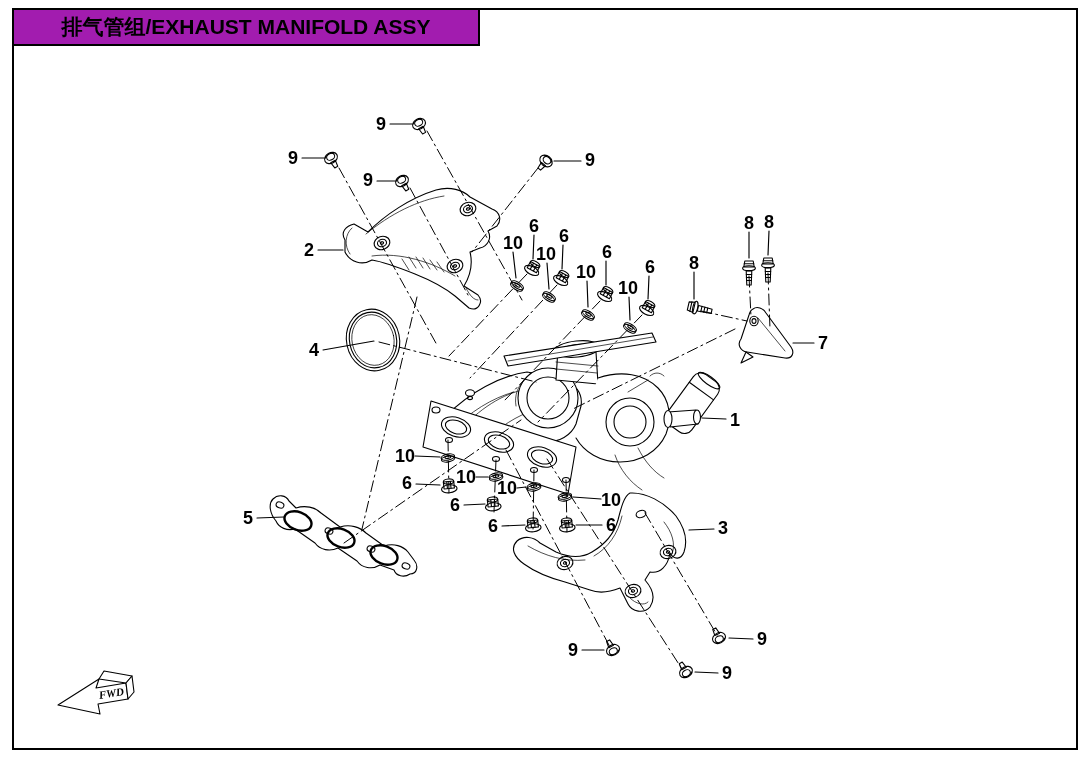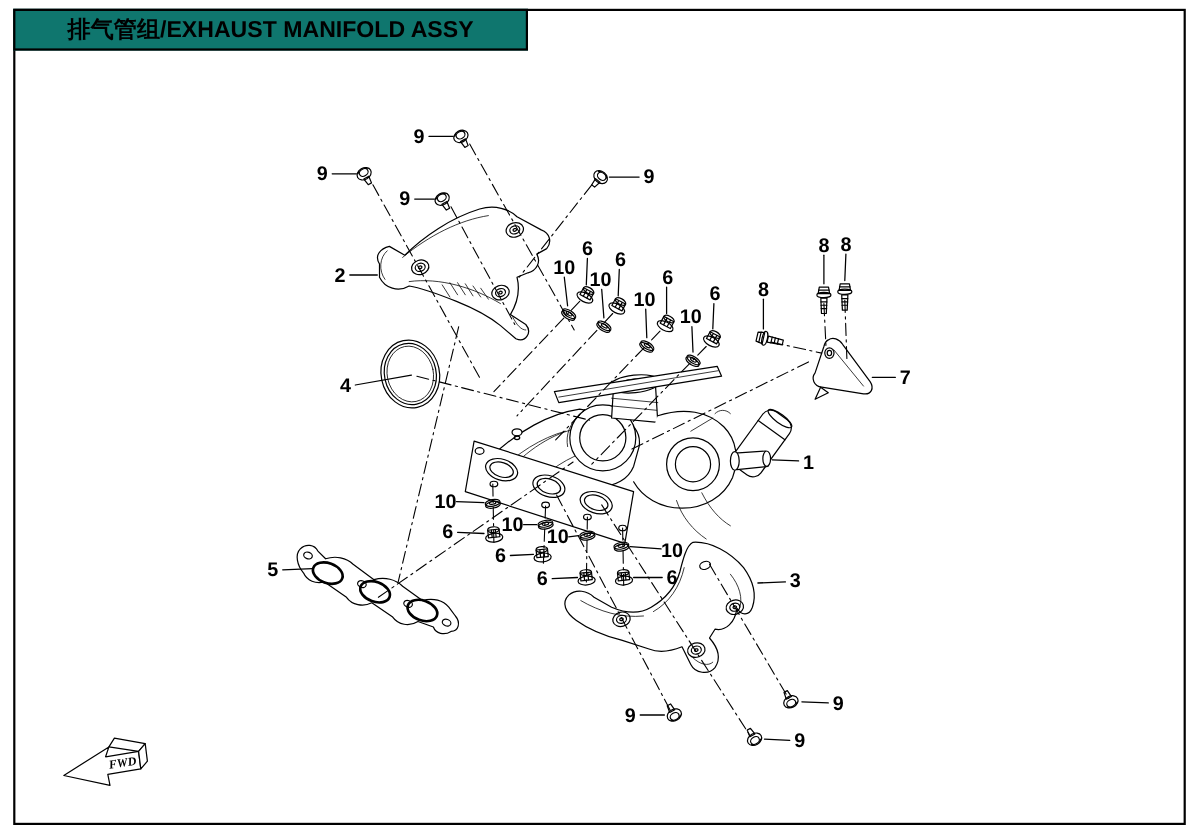--- a/index.html
+++ b/index.html
@@ -1,21 +1,21 @@
 <!DOCTYPE html>
 <html><head>
 <meta charset="utf-8">
 <style>
   html,body{margin:0;padding:0;background:#fff;}
   .stage{position:relative;width:1090px;height:760px;background:#fff;overflow:hidden;
          font-family:"Liberation Sans",sans-serif;}
   .page-border{position:absolute;left:12px;top:8px;width:1066px;height:742px;
                border:2px solid #000;box-sizing:border-box;}
   .title-box{position:absolute;left:12px;top:8px;width:468px;height:38px;
-             border:2px solid #000;box-sizing:border-box;background:#0f766e;
+             border:2px solid #000;box-sizing:border-box;background:#a21caf;
              display:flex;align-items:center;justify-content:center;}
   .title-text{font-size:21px;font-weight:bold;color:#000;letter-spacing:0px;white-space:nowrap;}
   #diagram-svg{position:absolute;left:0;top:0;}
   #diagram-svg path,#diagram-svg line,#diagram-svg ellipse,#diagram-svg circle,#diagram-svg rect{
       fill:none;stroke:#000;stroke-width:1.1;stroke-linecap:round;stroke-linejoin:round;}
   #diagram-svg .wfill{fill:#fff;}
   #diagram-svg .axis{stroke-dasharray:11 4 2 4;stroke-width:1;}
   #diagram-svg .leader{stroke-width:1.15;}
   #diagram-svg .thick{stroke-width:2.4;}
   #diagram-svg .thin{stroke-width:0.7;}

